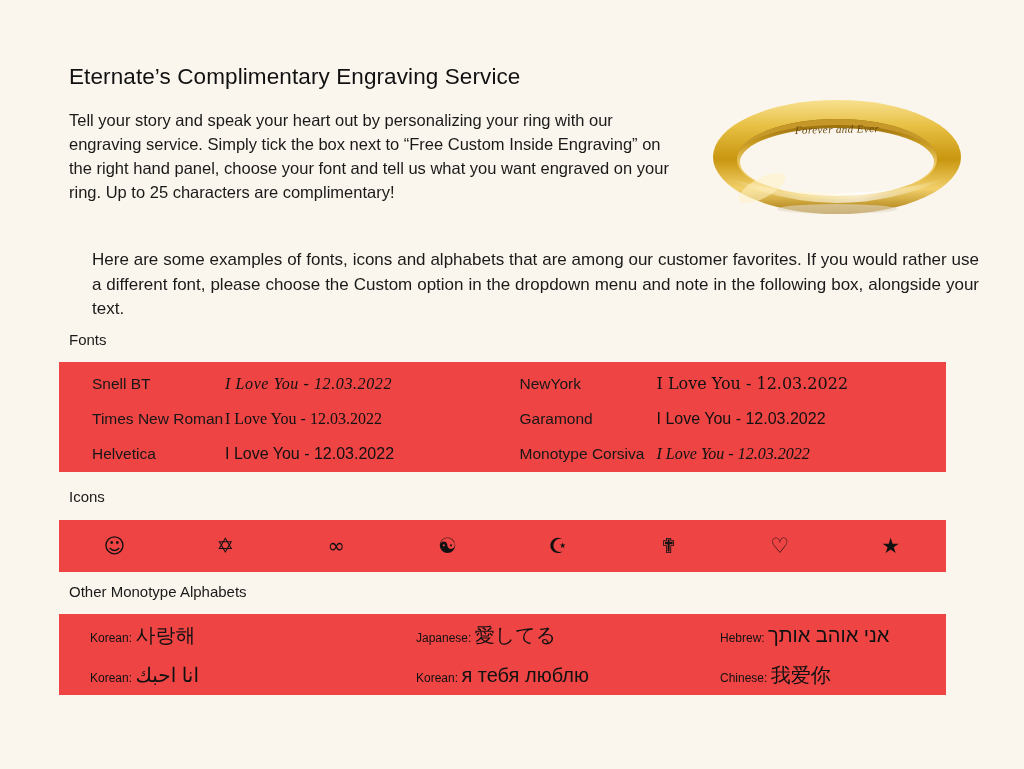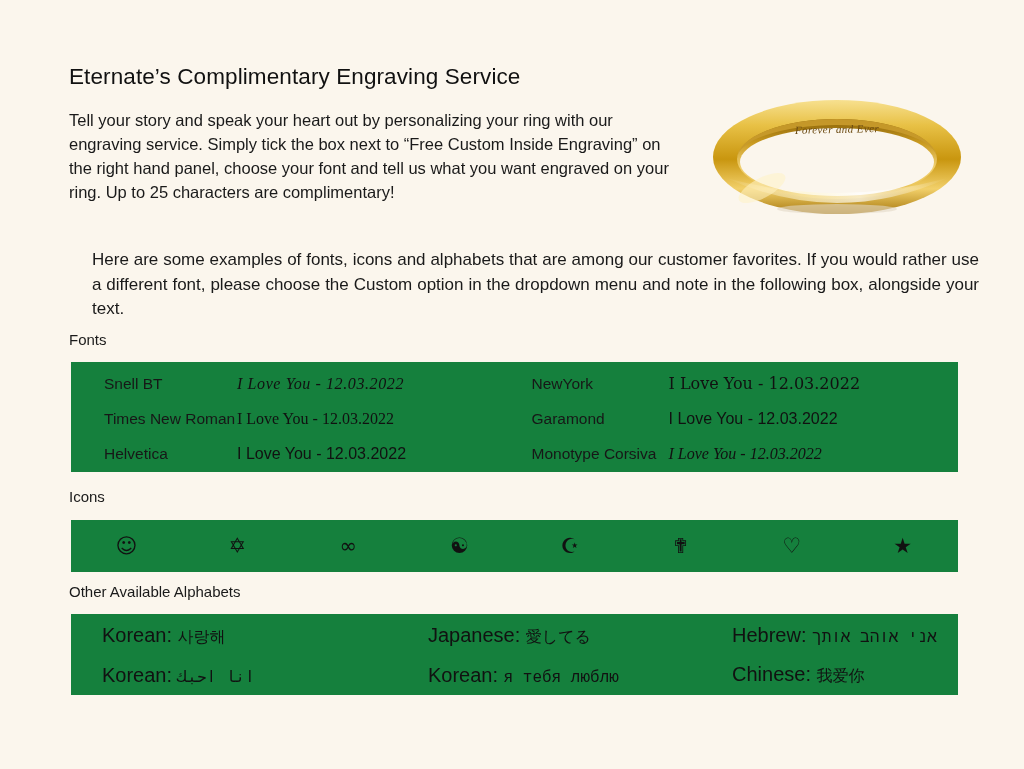--- a/index.html
+++ b/index.html
@@ -85,22 +85,22 @@
     font-size: 15px;
     color: #1a1a1a;
   }
   .lbl-fonts { top: 331px; }
   .lbl-icons { top: 488px; }
   .lbl-alpha { top: 583px; }
 
   
   .panel {
     position: absolute;
-    left: 71px;
-    background: #15803d;
+    left: 59px;
+    background: #ef4444;
   }
   .panel-fonts {
     top: 362px;
     width: 887px;
     height: 110px;
   }
   .panel-icons {
     top: 520px;
     width: 887px;
     height: 52px;
@@ -191,22 +191,22 @@
     align-items: center;
     padding-left: 31px;
     padding-top: 2px;
     box-sizing: border-box;
   }
   .alpha-cell {
     font-size: 16px;
     color: #111;
     white-space: nowrap;
   }
-  .alpha-cell .lang { font-size: 20px; }
-  .alpha-cell .txt  { font-family: Liberation Mono, monospace; font-size: 16px; }
+  .alpha-cell .lang { font-size: 12px; }
+  .alpha-cell .txt  { font-family: Liberation Sans, sans-serif; font-size: 20px; }
   .alpha-cell.rtl .txt { direction: rtl; unicode-bidi: embed; }
 </style>
 </head>
 <body>
 
 <div class="page">
 
   <div class="title">Eternate’s Complimentary Engraving Service</div>
 
   <div class="intro">Tell your story and speak your heart out by personalizing your ring with our engraving service. Simply tick the box next to “Free Custom Inside Engraving” on the right hand panel, choose your font and tell us what you want engraved on your ring. Up to 25 characters are complimentary!</div>
@@ -292,21 +292,21 @@
       <div class="icon-cell">✡</div>
       <div class="icon-cell">∞</div>
       <div class="icon-cell">☯</div>
       <div class="icon-cell">☪</div>
       <div class="icon-cell">✟</div>
       <div class="icon-cell">♡</div>
       <div class="icon-cell">★</div>
     </div>
   </div>
 
-  <div class="section-label lbl-alpha">Other Available Alphabets</div>
+  <div class="section-label lbl-alpha">Other Monotype Alphabets</div>
   <div class="panel panel-alpha">
     <div class="alpha-grid">
       <div class="alpha-cell">
         <span class="lang">Korean: </span><span class="txt">사랑해</span>
       </div>
       <div class="alpha-cell">
         <span class="lang">Japanese: </span><span class="txt">愛してる</span>
       </div>
       <div class="alpha-cell rtl">
         <span class="lang">Hebrew: </span><span class="txt">אני אוהב אותך</span>

